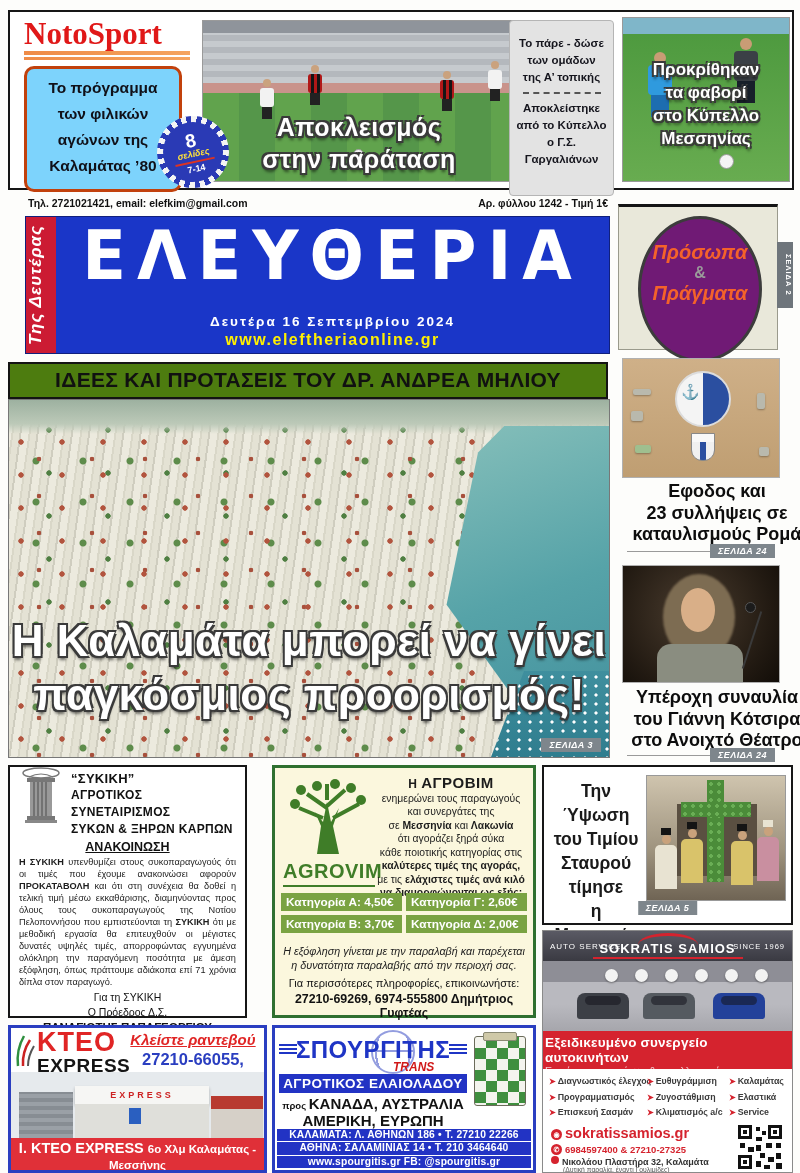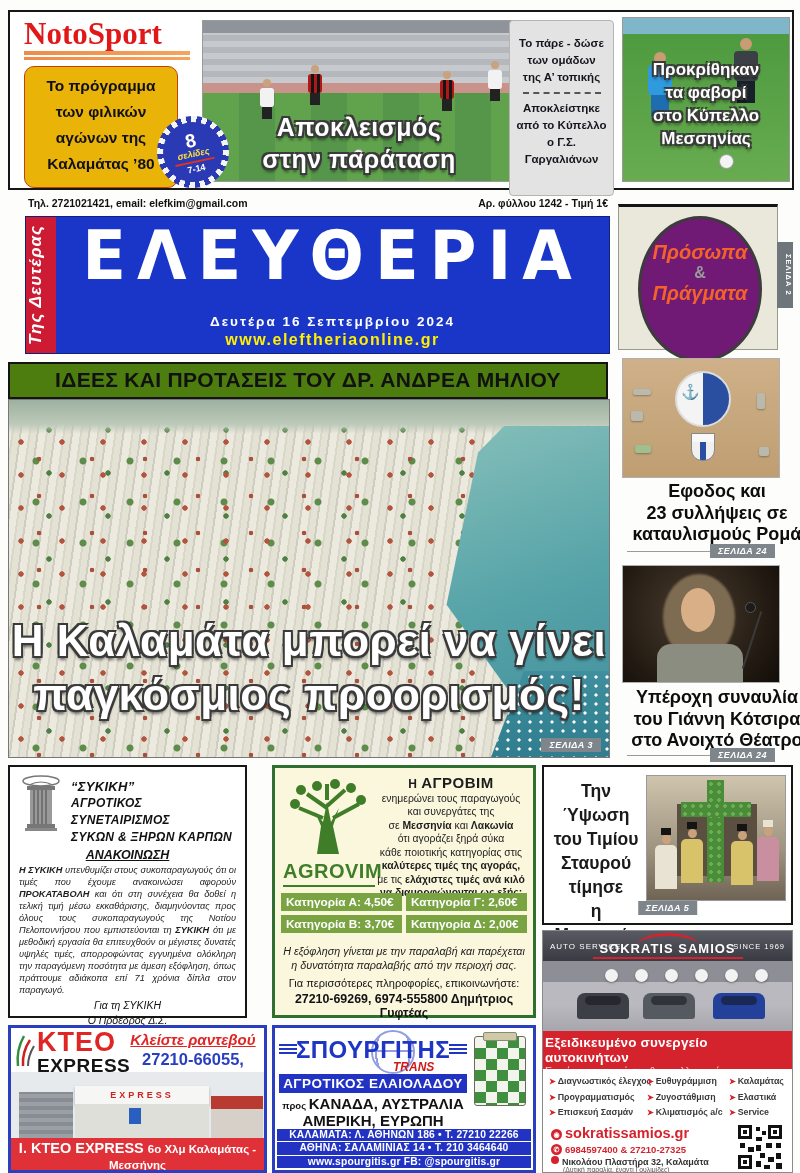--- a/index.html
+++ b/index.html
@@ -12,21 +12,21 @@
   .outl{color:#fff;font-weight:bold;
     text-shadow:-2px -2px 0 #3a3a3a,2px -2px 0 #3a3a3a,-2px 2px 0 #3a3a3a,2px 2px 0 #3a3a3a,0 4px 3px rgba(0,0,0,.55);}
   
   .pbadge{display:inline-block;background:#7e868c;color:#fff;font-size:9px;font-weight:bold;
     font-style:italic;padding:2px 8px;letter-spacing:.5px;}
   
   .sports{left:8px;top:10px;width:782px;height:176px;border:2px solid #161616;background:#fff;}
   .ns-logo{left:14px;top:6px;width:170px;font-family:"Liberation Serif",serif;font-weight:bold;
     font-size:31px;color:#e01818;line-height:1;}
   .ns-bar{left:14px;width:166px;height:4px;background:linear-gradient(90deg,#ef8b47,#f5a45f);}
-  .gbox{background:#eab308;border:1px solid #c2410c;border-radius:10px;}
+  .gbox{background:#7dd3fc;border:3px solid #c2410c;border-radius:10px;}
   .lteaser{left:14px;top:54px;width:152px;height:114px;font-size:15.5px;font-weight:bold;
     line-height:26px;padding-top:6px;color:#101018;}
   .badge8{left:147px;top:104px;width:72px;height:72px;transform:rotate(-12deg);z-index:5;}
   .badge8 .spikes{position:absolute;inset:0;border-radius:50%;
     background:repeating-conic-gradient(#2a3ab5 0deg 9deg,#f4f4f4 9deg 18deg);}
   .badge8 .core{position:absolute;inset:6px;border-radius:50%;background:#2a3ab5;color:#fff;
     text-align:center;padding-top:9px;line-height:1;}
   .badge8 .n8{font-size:19px;font-weight:bold;}
   .badge8 .w8{font-size:9px;font-weight:bold;font-style:italic;color:#ffe23a;}
   .badge8 .r8{width:40px;height:2px;background:#d32;margin:2px auto;}
@@ -118,21 +118,21 @@
   .rule{border-top:1px solid #9a9a9a;}
   .s2photo{left:622px;top:565px;width:156px;height:116px;border:1px solid #b0b0b0;overflow:hidden;
     background:radial-gradient(circle at 45% 40%,#4a3c2e,#221a12 70%,#120d08);}
   .hair{position:absolute;left:40px;top:8px;width:72px;height:86px;border-radius:50%;
     background:#7d6c52;filter:blur(1px);}
   .face{position:absolute;left:58px;top:22px;width:34px;height:44px;border-radius:50%;background:#d9af88;}
   .jacket{position:absolute;left:34px;top:78px;width:86px;height:38px;border-radius:14px 14px 0 0;background:#8a8d80;}
   .mic{position:absolute;left:122px;top:36px;width:9px;height:9px;border-radius:50%;background:#1b1b1b;border:1px solid #555;}
   .micstem{position:absolute;left:128px;top:44px;width:2px;height:60px;background:#3a3a3a;transform:rotate(18deg);}
   
-  .sykiki{left:8px;top:765px;width:239px;height:253px;background:#fff;border:2px solid #161616;box-sizing:border-box;padding:8px 9px;font-style:italic;}
+  .sykiki{left:8px;top:765px;width:239px;height:253px;background:#fff;border:2px solid #161616;box-sizing:border-box;padding:0 9px;}
   .syk-head{display:flex;gap:8px;}
   .syk-col{flex:0 0 44px;}
   .syk-titles{font-weight:bold;font-size:12px;line-height:17px;letter-spacing:.3px;padding-top:3px;}
   .syk-anak{text-align:center;font-weight:bold;font-size:12.5px;text-decoration:underline;margin:2px 0 3px;}
   .syk-body{font-size:9.2px;line-height:1.3;text-align:justify;color:#1d1d1d;}
   .syk-sig{text-align:center;font-size:10.5px;line-height:15px;margin-top:2px;}
   .agro{left:272px;top:765px;width:264px;height:253px;background:#fbf7dd;border:3px solid #2f7030;box-sizing:border-box;}
   .agro-logo{position:absolute;left:8px;top:10px;width:92px;text-align:center;}
   .agro-name{font-size:20px;font-weight:bold;color:#3f7d28;letter-spacing:.5px;border-bottom:2px solid #3f7d28;padding-bottom:2px;}
   .agro-txt{position:absolute;left:100px;top:8px;width:152px;text-align:center;font-size:10.4px;line-height:13.5px;color:#1c1c1c;}

